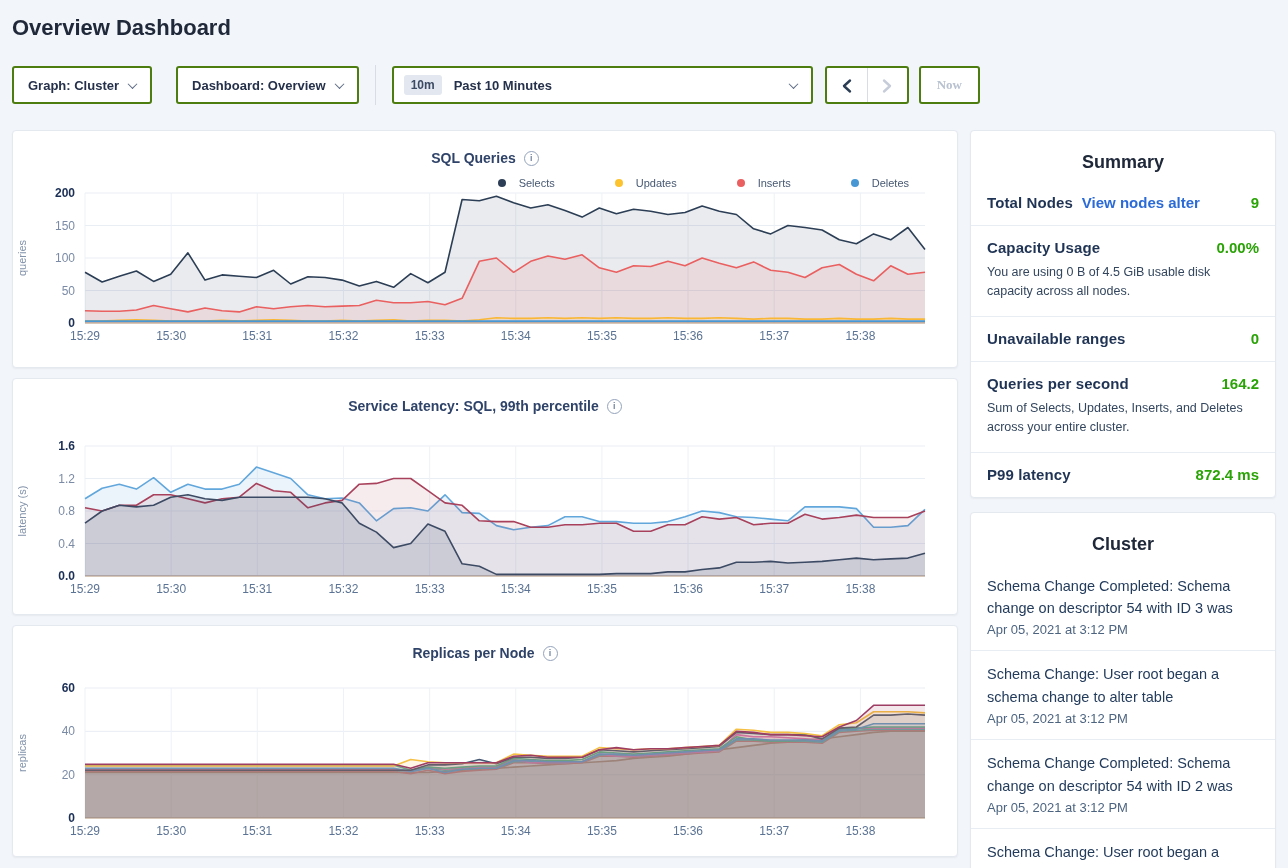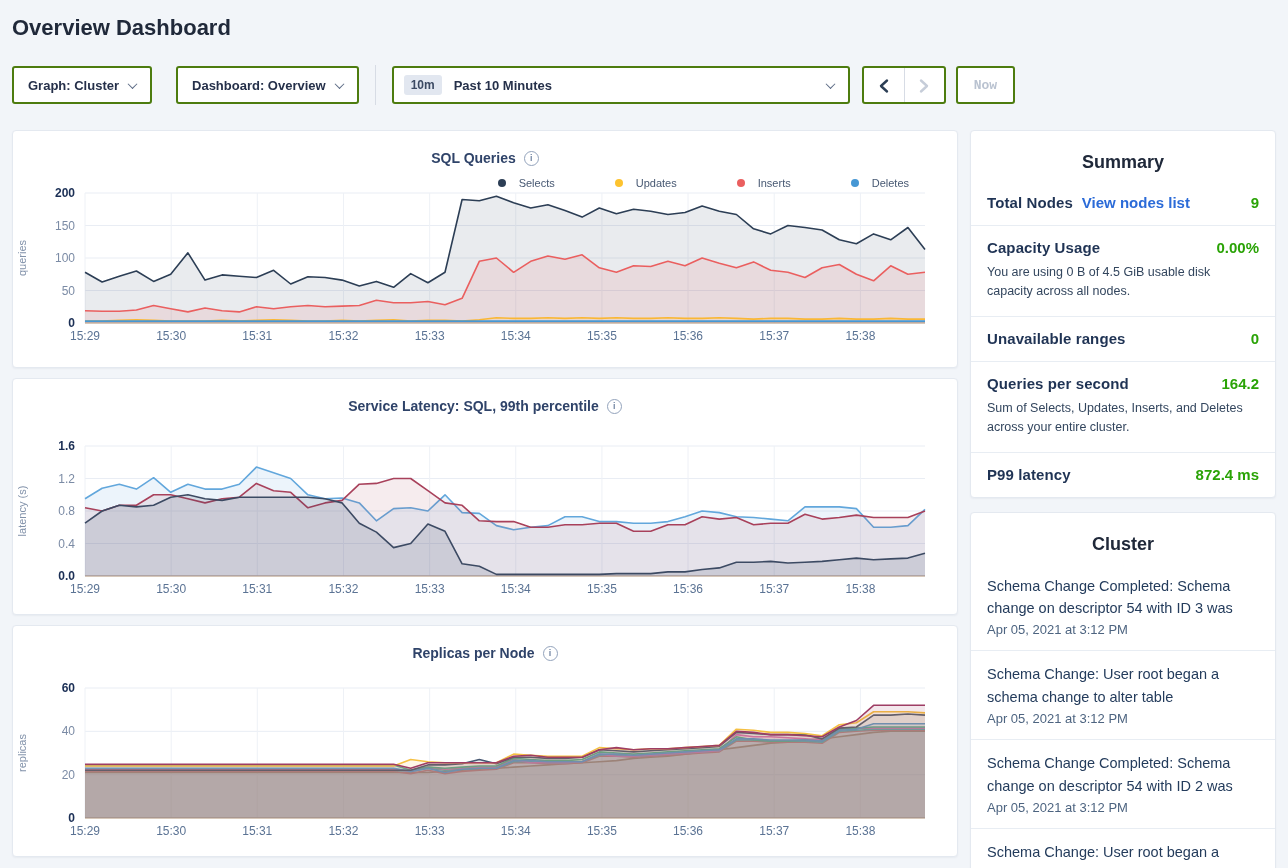--- a/index.html
+++ b/index.html
@@ -22,37 +22,37 @@
     display: flex; align-items: center; gap: 10px; padding: 0 14px;
     font-size: 13px; font-weight: 700; color: #25304a; cursor: pointer;
   }
   .dd + .dd { margin-left: 24px; }
   .chev {
     width: 7px; height: 7px; border-right: 1.6px solid #5c6b85; border-bottom: 1.6px solid #5c6b85;
     transform: rotate(45deg) translate(-1px,-1px); display: inline-block;
   }
   .vsep { width: 1px; height: 40px; background: #d7dce5; margin: 0 16px 0 16px; }
   .timepicker {
-    width: 458px; display: flex; align-items: center; padding: 0 14px 0 10px; cursor: pointer;
+    width: 421px; display: flex; align-items: center; padding: 0 14px 0 10px; cursor: pointer;
   }
   .chip {
     background: #e2e7f0; border-radius: 3px; padding: 3px 7px;
     font-size: 12px; font-weight: 700; color: #3c4a63;
   }
   .tp-label { font-size: 13px; font-weight: 700; color: #25304a; margin-left: 12px; }
   .timepicker .chev { margin-left: auto; }
   .pager { display: flex; margin-left: 12px; padding: 0; overflow: hidden; }
   .pager button {
     width: 40px; height: 36px; background: none; border: none; cursor: pointer;
     display: flex; align-items: center; justify-content: center;
   }
   .pager button + button { border-left: 1px solid #d7dce5; }
   .now-btn {
     margin-left: 10px; padding: 0 16px; font-size: 13px; font-weight: 700;
-    color: #b9c2d0; background: #fff; cursor: default; font-family: Liberation Mono, monospace;
+    color: #b9c2d0; background: #fff; cursor: default; font-family: Liberation Serif, serif;
   }
   
   .content { display: flex; gap: 12px; margin: 26px 12px 0 12px; }
   .charts-col { width: 946px; display: flex; flex-direction: column; gap: 10px; }
   .side-col { width: 306px; display: flex; flex-direction: column; gap: 14px; }
   .card {
     background: #fff; border: 1px solid #e4e9f0; border-radius: 4px;
     box-shadow: 0 1px 2px rgba(60,80,110,0.06);
   }
   
@@ -300,21 +300,21 @@
   </div>
 
   <div class="side-col">
 
     <div class="card summary-card">
       <div class="panel-title">Summary</div>
 
       <div class="srow">
         <div class="srow-head">
           <span class="srow-label">Total Nodes</span>
-          <a class="srow-link">View nodes list</a>
+          <a class="srow-link">View nodes alter</a>
           <span class="srow-value">9</span>
         </div>
       </div>
 
       <div class="srow">
         <div class="srow-head">
           <span class="srow-label">Capacity Usage</span>
           <span class="srow-value">0.00%</span>
         </div>
         <p class="srow-desc">You are using 0 B of 4.5 GiB usable disk capacity across all nodes.</p>

